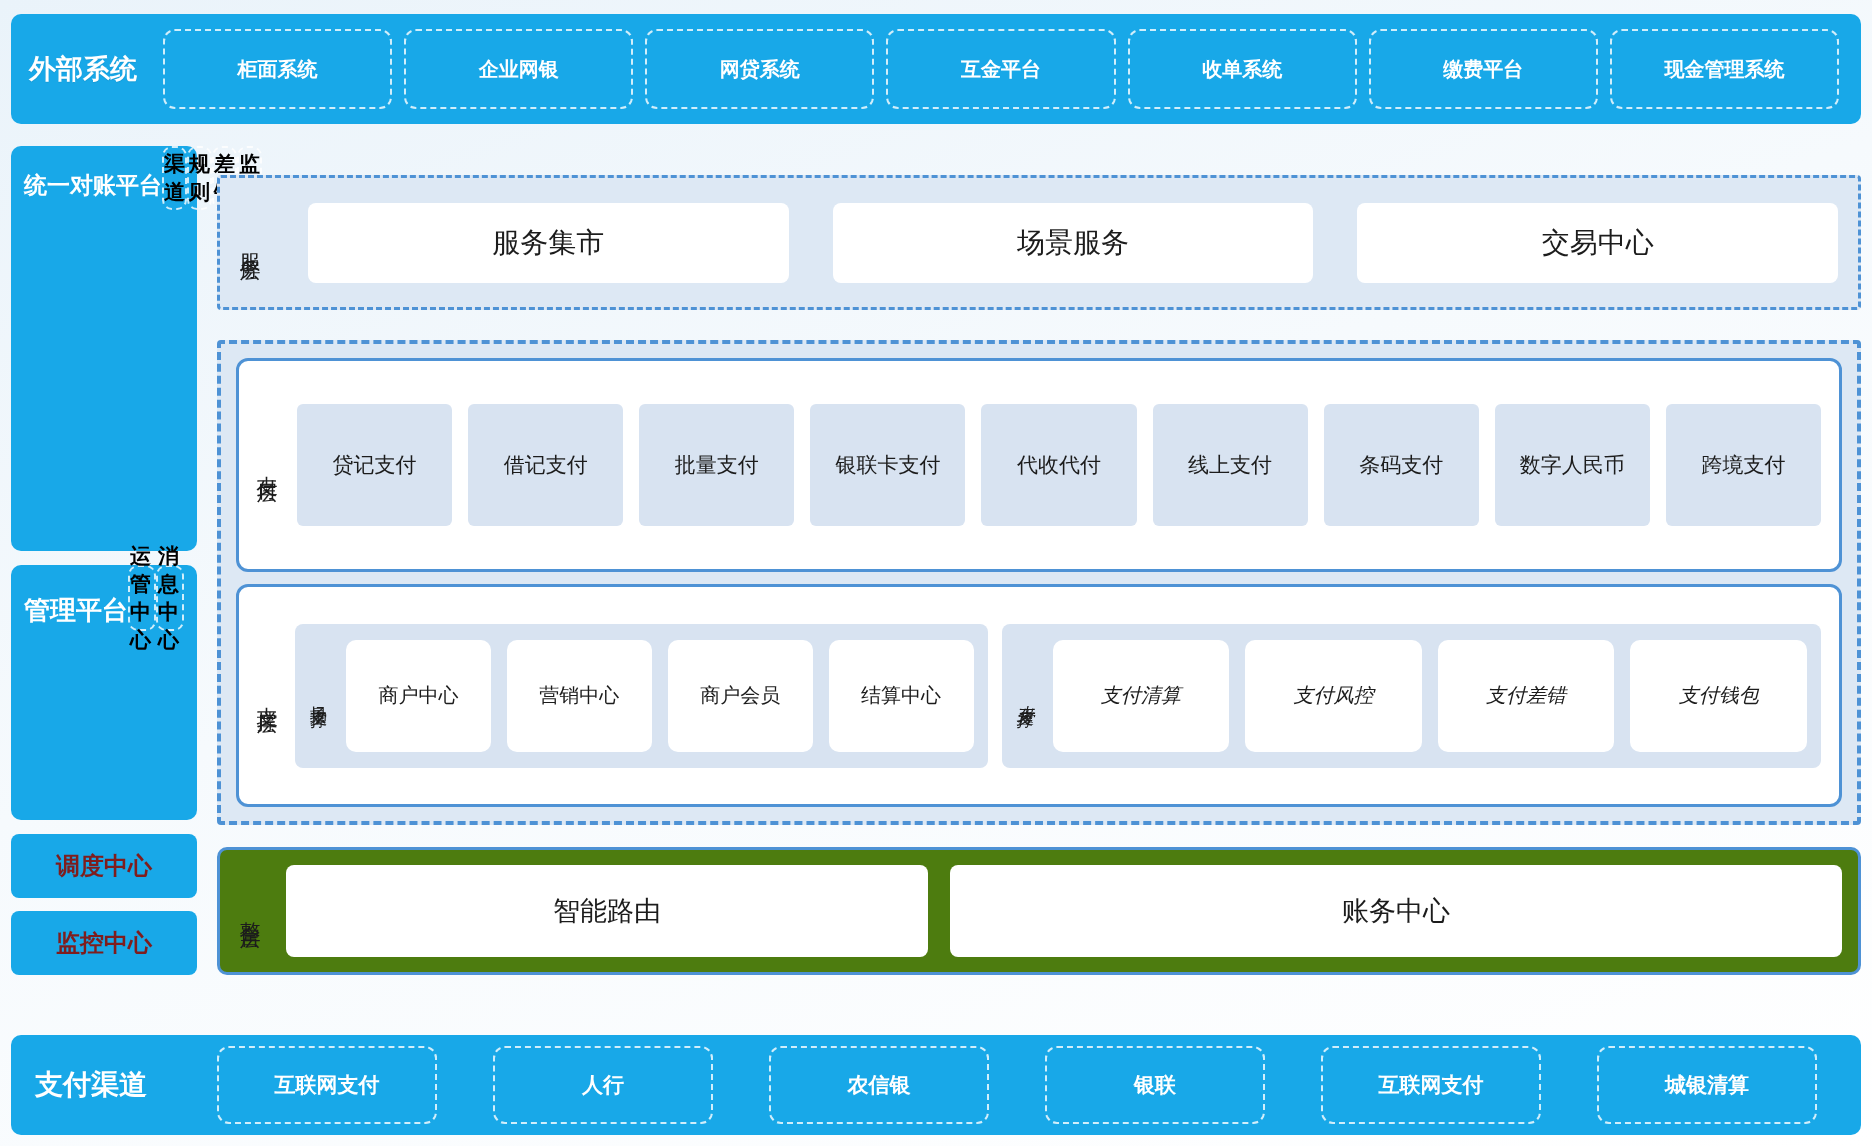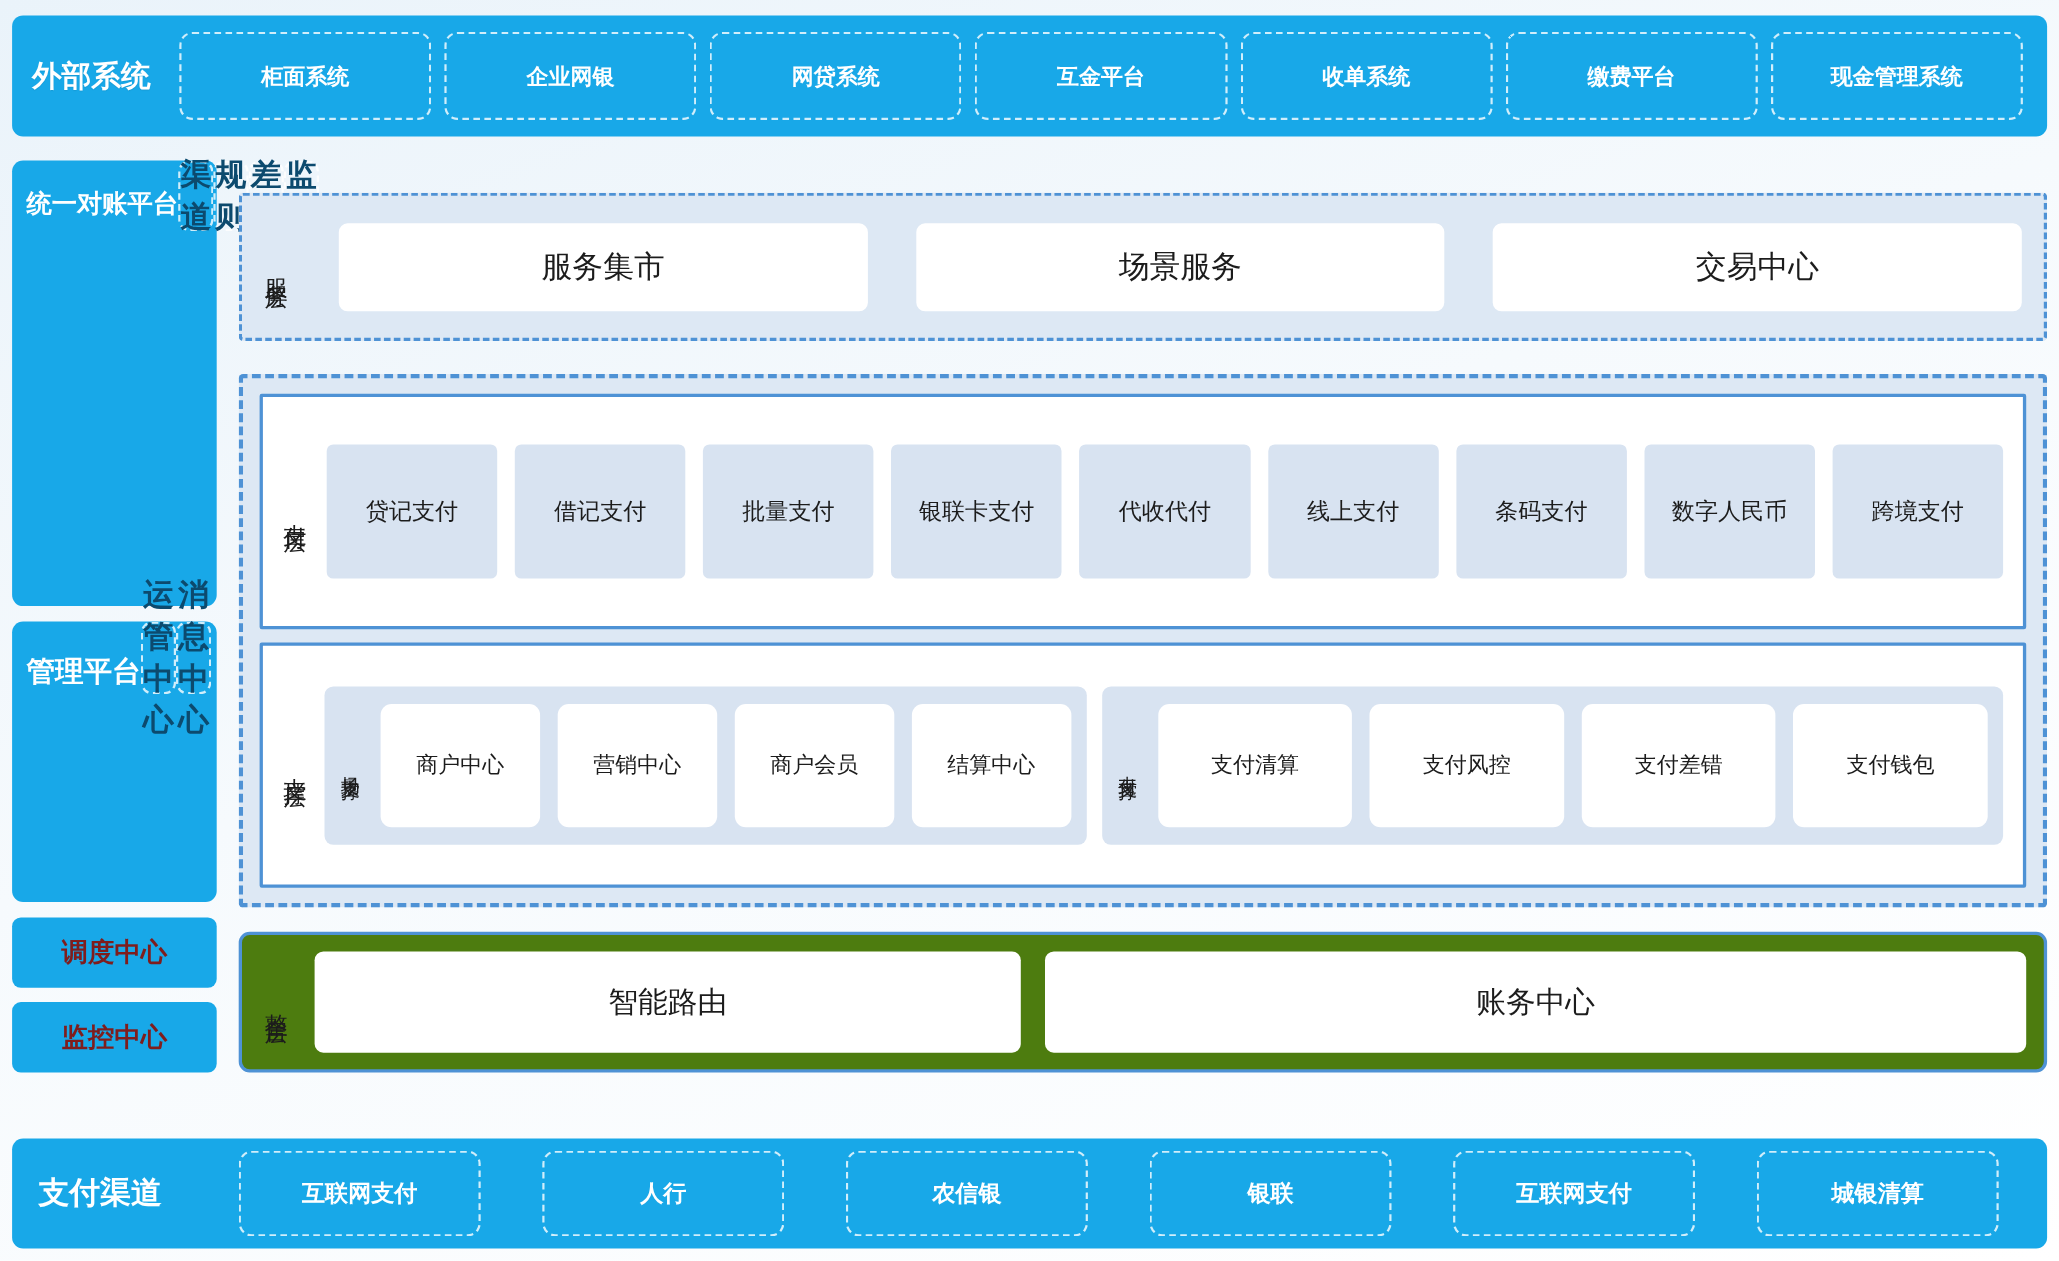--- a/index.html
+++ b/index.html
@@ -44,21 +44,21 @@
     text-align: center; font-weight: bold; white-space: nowrap;
   }
   .recon-block { height: 405px; }
   .recon-block .side-title { font-size: 23px; margin: 24px 0 22px 0; }
   .mgmt-block { height: 255px; margin-top: 14px; }
   .mgmt-block .side-title { font-size: 26px; margin: 28px 0 24px 0; }
   .side-item {
     border: 2px dashed rgba(255,255,255,0.8);
     border-radius: 10px;
     display: flex; align-items: center; justify-content: center;
-    font-size: 28px; font-weight: bold; color: #0c4a6e;
+    font-size: 21px; font-weight: bold; color: #000000;
   }
   .recon-block .side-item { height: 64px; margin-bottom: 14px; }
   .mgmt-block .side-item { height: 66px; margin-bottom: 22px; }
   .side-solid {
     background: #18a8e8; border-radius: 8px; color: #7f1d1d;
     height: 64px; display: flex; align-items: center; justify-content: center;
     font-size: 24px; font-weight: bold;
   }
   .side-solid.first { margin-top: 14px; }
   .side-solid + .side-solid { margin-top: 13px; }
@@ -86,40 +86,40 @@
   .service-layer .white-box { flex: 1; height: 80px; font-size: 28px; }
   
   .dashed-container {
     margin-top: 30px; height: 485px;
     background: #dde8f4;
     border: 4px dashed #4e92d5; border-radius: 4px;
     padding: 14px 15px; display: flex; flex-direction: column; gap: 12px;
   }
   .panel {
     background: #ffffff;
-    border: 3px solid #4e92d5; border-radius: 2px;
+    border: 3px solid #4e92d5; border-radius: 12px;
     display: flex; align-items: center;
     padding: 0 18px 0 14px;
   }
   .payment-panel { height: 216px; gap: 16px; }
   .payment-panel .pay-card {
     flex: 1; height: 122px; background: #d8e3f1; border-radius: 6px;
     display: flex; align-items: center; justify-content: center;
     font-size: 21px; color: #1c1c1c; white-space: nowrap;
   }
   .support-panel { height: 225px; gap: 14px; }
   .support-group {
     background: #d8e3f1; border-radius: 8px;
     height: 144px; display: flex; align-items: center;
     padding: 0 14px 0 12px; gap: 16px;
   }
   .support-group .vlabel { color: #1c1c1c; }
   .support-group .white-box { flex: 1; height: 112px; font-size: 20px; border-radius: 10px; }
   .scene-group { flex: 0.84; }
-  .paysupport-group { flex: 1; }
+  .paysupport-group { flex: 1; font-style: italic; }
   
   .integration-layer {
     margin-top: 22px; height: 128px;
     background: #4d7c0f;
     border: 3px solid #4e92d5; border-radius: 10px;
     display: flex; align-items: center;
     padding: 0 16px 0 16px; gap: 22px;
   }
   .integration-layer .white-box { height: 92px; font-size: 27px; }
   .box-route { flex: 0.72; }

